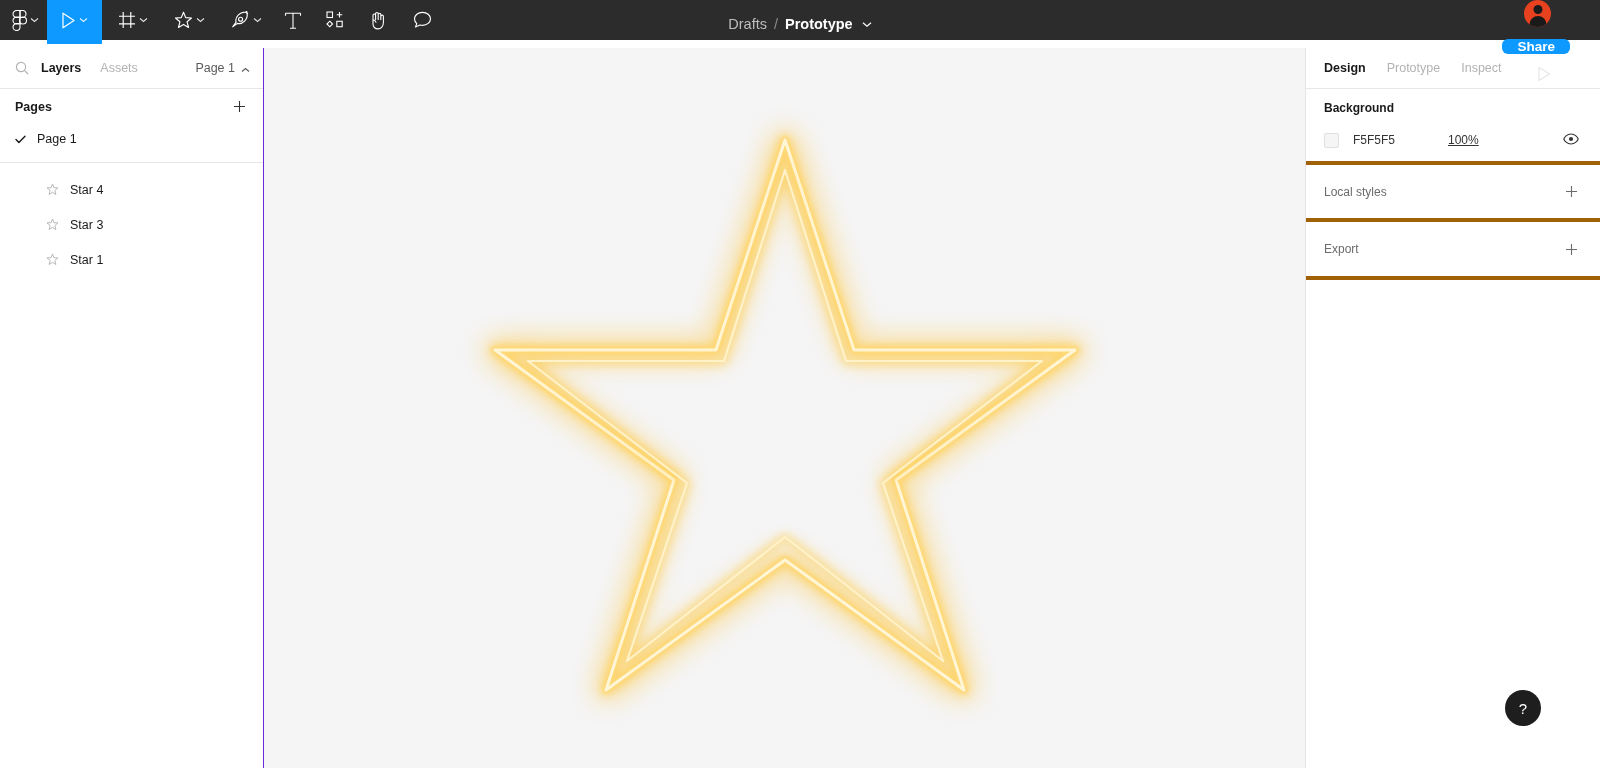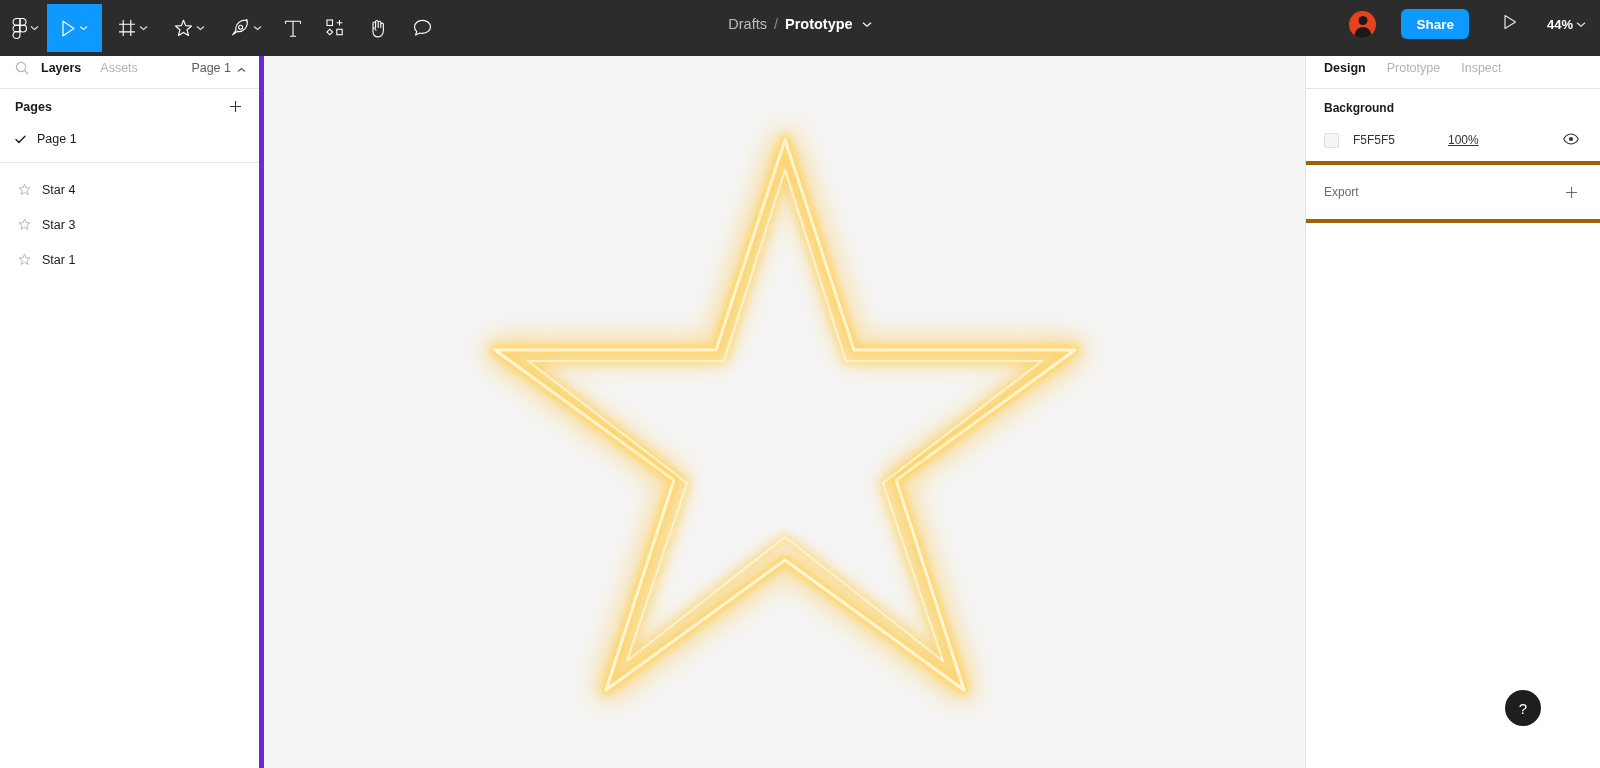--- a/index.html
+++ b/index.html
@@ -5,21 +5,21 @@
   * { margin:0; padding:0; box-sizing:border-box; }
   html, body {
     width:1600px; height:768px;
     overflow:hidden;
     font-family:"Liberation Sans", sans-serif;
     background:#ffffff;
   }
 
   
   .topbar{
-    position:absolute; left:0; top:0; width:1600px; height:56px;
+    position:absolute; left:0; top:0; width:1600px; height:40px;
     background:#2c2c2c;
     display:flex; align-items:center;
     color:#ffffff;
     z-index:30;
   }
   .tb-left{ display:flex; align-items:center; height:48px; }
   .tb-item{
     height:48px; display:flex; align-items:center; justify-content:center;
     cursor:pointer; position:relative;
   }
@@ -37,20 +37,21 @@
   .tb-center > *{ pointer-events:auto; }
   .crumb-drafts{ font-size:14.5px; color:#bdbdbd; cursor:pointer; }
   .crumb-sep{ font-size:14.5px; color:#8c8c8c; margin:0 7px; }
   .crumb-file{ font-size:14.5px; color:#ffffff; font-weight:700; cursor:pointer; }
   .crumb-chev{ margin-left:9px; display:flex; align-items:center; cursor:pointer; }
 
   .tb-right{
     position:absolute; right:0; top:0; height:48px;
     display:flex; align-items:center; gap:12px;
     padding-right:14px;
+    flex-direction:column;
   }
   .avatar{
     width:27px; height:27px; border-radius:50%;
     background:#e8411f; position:relative; overflow:hidden;
     margin-right:13px; cursor:pointer; flex:none;
   }
   .avatar::before{
     content:""; position:absolute; left:50%; top:5px;
     width:9px; height:9px; border-radius:50%;
     background:#1a1a1a; transform:translateX(-50%);
@@ -66,21 +67,21 @@
     height:30px; padding:0 15px; border-radius:6px; cursor:pointer;
     margin-right:16px;
   }
   .play-btn{ width:26px; height:30px; display:flex; align-items:center; justify-content:center; cursor:pointer; }
   .zoom-box{ display:flex; align-items:center; cursor:pointer; margin-left:12px; }
   .zoom-val{ font-size:13px; font-weight:700; color:#ffffff; }
 
   
   .left{
     position:absolute; left:0; top:48px; width:264px; height:720px;
-    background:#ffffff; border-right:5px solid #6d28d9; z-index:20;
+    background:#ffffff; border-right:1px solid #6d28d9; z-index:20;
   }
   .left-tabs{
     height:41px; display:flex; align-items:center; padding:0 13px;
     border-bottom:1px solid #e6e6e6;
   }
   .search-ic{ width:18px; display:flex; align-items:center; justify-content:center; margin-right:10px; cursor:pointer; }
   .tab-layers{ font-size:12.5px; font-weight:700; color:#1a1a1a; cursor:pointer; margin-right:19px; }
   .tab-assets{ font-size:12.5px; color:#b3b3b3; cursor:pointer; }
   .page-sel{ margin-left:auto; display:flex; align-items:center; cursor:pointer; }
   .page-sel-lbl{ font-size:12.5px; color:#5b5b5b; margin-right:6px; }
@@ -95,21 +96,21 @@
   }
   .page-row{
     height:30px; display:flex; align-items:center; padding:0 15px; cursor:pointer;
   }
   .page-check{ width:22px; display:flex; align-items:center; }
   .page-row-lbl{ font-size:12.5px; color:#1a1a1a; }
   .left-div{ height:1px; background:#e6e6e6; margin-top:8px; }
 
   .layer-list{ padding-top:9px; }
   .layer-row{
-    height:35px; display:flex; align-items:center; padding-left:18px; cursor:pointer;
+    height:35px; display:flex; align-items:center; padding-left:18px; cursor:pointer;margin-left:28px;
   }
   .layer-ic{ width:24px; display:flex; align-items:center; }
   .layer-lbl{ font-size:12.5px; color:#1a1a1a; }
 
   
   .canvas{
     position:absolute; left:264px; top:48px;
     width:1041px; height:720px;
     background:#f5f5f5; overflow:hidden;
   }
@@ -428,20 +429,30 @@
         <span>
           <svg width="16" height="12" viewBox="0 0 16 12" fill="none">
             <path d="M8 1C4 1 1.3 4.2 .8 6c.5 1.8 3.2 5 7.2 5s6.7-3.2 7.2-5C14.7 4.2 12 1 8 1z" stroke="#333" stroke-width="1.1"></path>
             <circle cx="8" cy="6" r="2.1" fill="#333"></circle>
           </svg>
         </span>
       </span>
     </div>
   </div>
 
+  <div class="sect">
+    <div class="sect-hdr" style="height:53px;">
+      <span class="sect-title muted">Local styles</span>
+      <span class="sect-plus">
+        <svg width="13" height="13" viewBox="0 0 13 13">
+            <path d="M6.5 1v11M1 6.5h11" stroke="#6b6b6b" stroke-width="1.1"></path>
+          </svg>
+      </span>
+    </div>
+  </div>
 
   <div class="sect">
     <div class="sect-hdr" style="height:54px;justify-content:space-between;">
       <span class="sect-title muted">Export</span>
       <span class="sect-plus">
         <svg width="13" height="13" viewBox="0 0 13 13">
             <path d="M6.5 1v11M1 6.5h11" stroke="#6b6b6b" stroke-width="1.1"></path>
           </svg>
       </span>
     </div>

